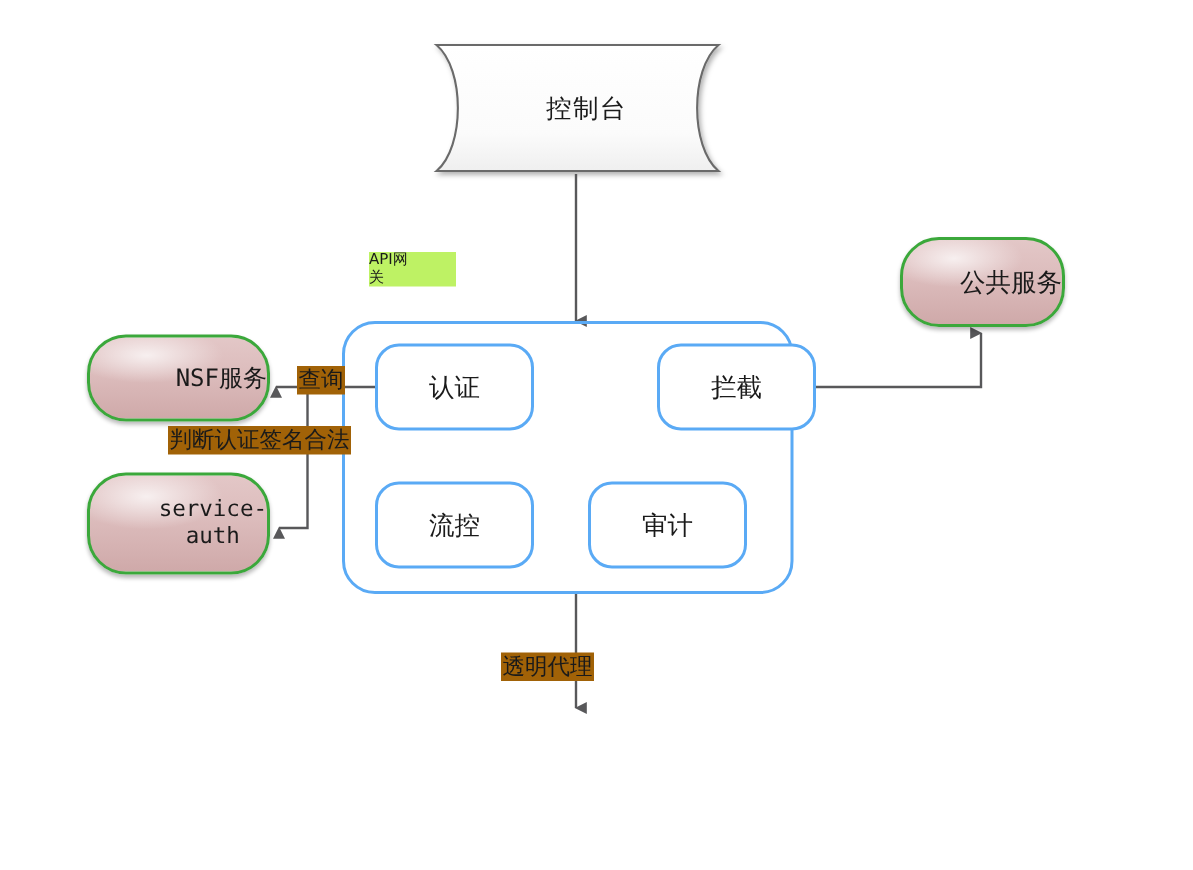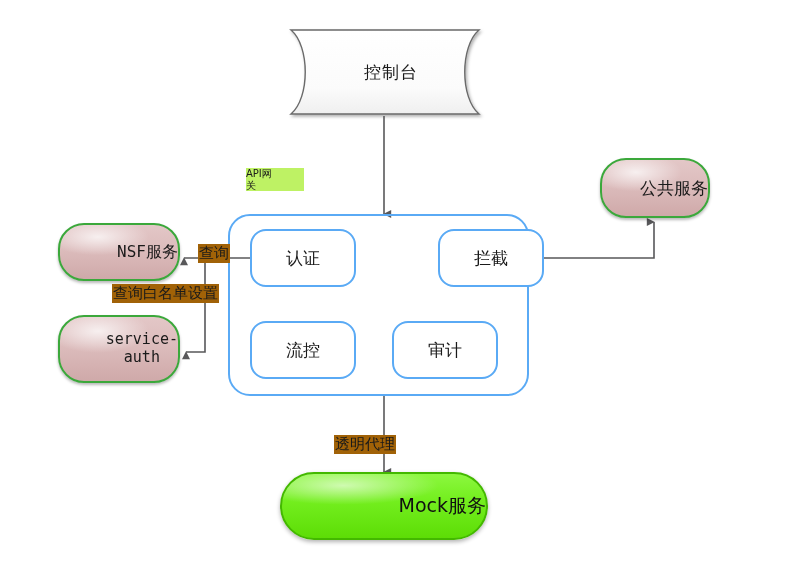--- a/index.html
+++ b/index.html
@@ -241,21 +241,18 @@
     <div>
       <div>service-</div>
       <div>auth</div>
     </div>
   </div>
 
   <div class="pill-node pink" id="node-public">
     <span>公共服务</span>
   </div>
 
-  <div class="pill-node" id="node-mock">
-    <span>Mock服务</span>
-  </div>
 
   <div class="edge-label" id="label-query">查询</div>
-  <div class="edge-label" id="label-sign">查询白名单设置</div>
+  <div class="edge-label" id="label-sign">判断认证签名合法</div>
   <div class="edge-label" id="label-proxy">透明代理</div>
 
 </div>
 
 </body></html>

